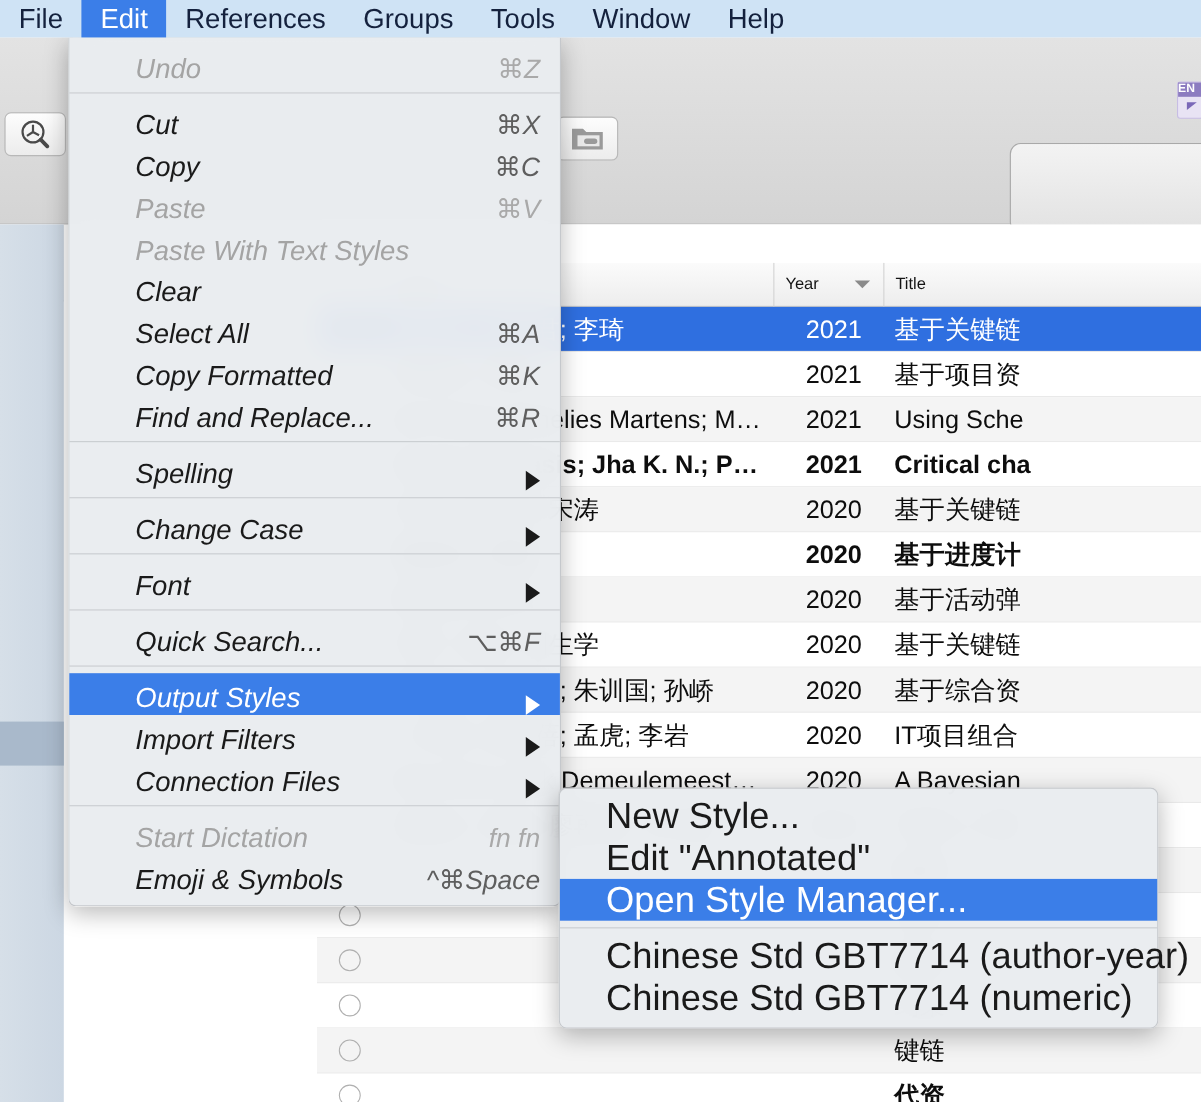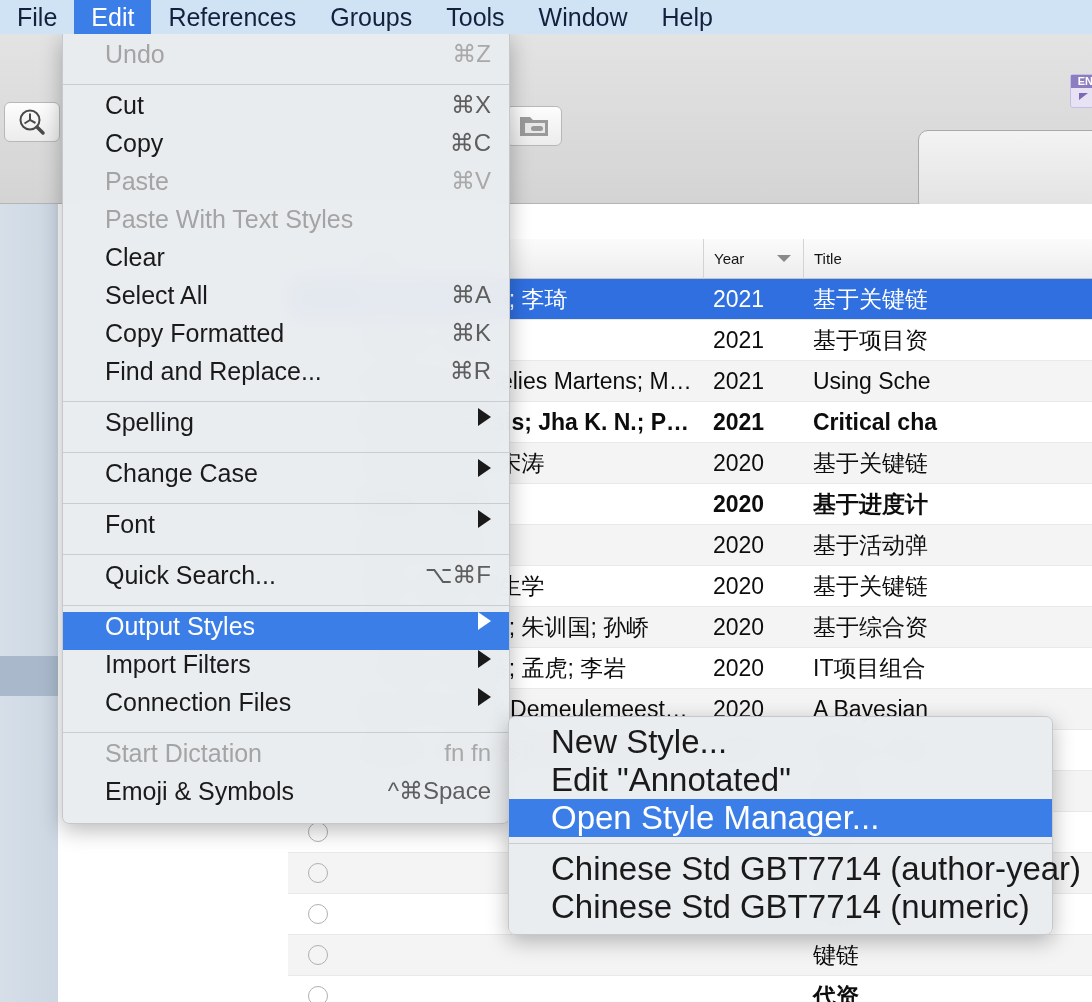--- a/index.html
+++ b/index.html
@@ -47,21 +47,21 @@
   .searchbox {
     position: absolute; left: 918px; top: 96px; width: 230px; height: 82px;
     background: linear-gradient(to bottom, #f3f3f3, #e2e2e2);
     border: 1px solid #a9a9a9; border-radius: 10px;
   }
   .en-badge {
     position: absolute; left: 1070px; top: 40px; width: 24px; height: 34px;
     background: #e8e3f4; border: 1px solid #c7bde4; border-radius: 3px;
   }
   .en-badge .en-txt {
-    display: block; width: 100%; text-align: right;
+    display: block; width: 100%; text-align: left;
     font-size: 11px; line-height: 13px; color: #ffffff;
     background: #8c7cc0; font-weight: bold;
   }
   .en-badge .en-flag {
     position: absolute; left: 8px; top: 18px; width: 0; height: 0;
     border-left: 9px solid #7a68b8; border-bottom: 7px solid transparent;
   }
 
   
   .sidebar {
@@ -123,39 +123,39 @@
   .row.bold { font-weight: bold; }
   .cell-check { width: 60px; display: flex; align-items: center; justify-content: center; }
   .radio-dot {
     width: 20px; height: 20px; border-radius: 50%;
     border: 1.6px solid #b0b0b0; background: transparent;
   }
   .cell-author {
     width: 355px; padding-left: 10px; white-space: nowrap;
     overflow: hidden; text-overflow: clip;
   }
-  .cell-year { width: 100px; padding-left: 10px; }
+  .cell-year { width: 100px; padding-left: 10px; text-align: center; }
   .cell-title { flex: 1; padding-left: 10px; white-space: nowrap; overflow: hidden; }
 
   
   .menu {
     position: absolute; left: 62px; top: 34px; width: 448px;
     background: rgba(233,236,239,0.97);
     border: 1px solid #c5c8cc;
     border-top: none;
     border-radius: 0 0 7px 7px;
     box-shadow: 0 6px 22px rgba(0,0,0,0.28);
     padding: 6px 0 8px 0;
     backdrop-filter: blur(12px);
   }
   .mi {
     position: relative; height: 38px;
-    display: flex; align-items: flex-start;
-    padding: 0 18px 0 42px;
-    font-size: 25px; color: #1a1a1a; white-space: nowrap;
+    display: flex; align-items: flex-end;
+    padding: 0 18px 0 60px;
+    font-size: 25px; color: #1a1a1a; white-space: nowrap; font-style: italic;
   }
   .mi.disabled { color: #a4a4a4; }
   .mi.highlight { background: #3b7ee8; color: #ffffff; }
   .mi .label { flex: 1; }
   .mi .shortcut { font-size: 24px; color: #5e5e5e; letter-spacing: 0px; }
   .mi.disabled .shortcut { color: #a9a9a9; }
   .mi .submenu-arrow {
     width: 0; height: 0;
     border-top: 9px solid transparent; border-bottom: 9px solid transparent;
     border-left: 13px solid #1a1a1a;

